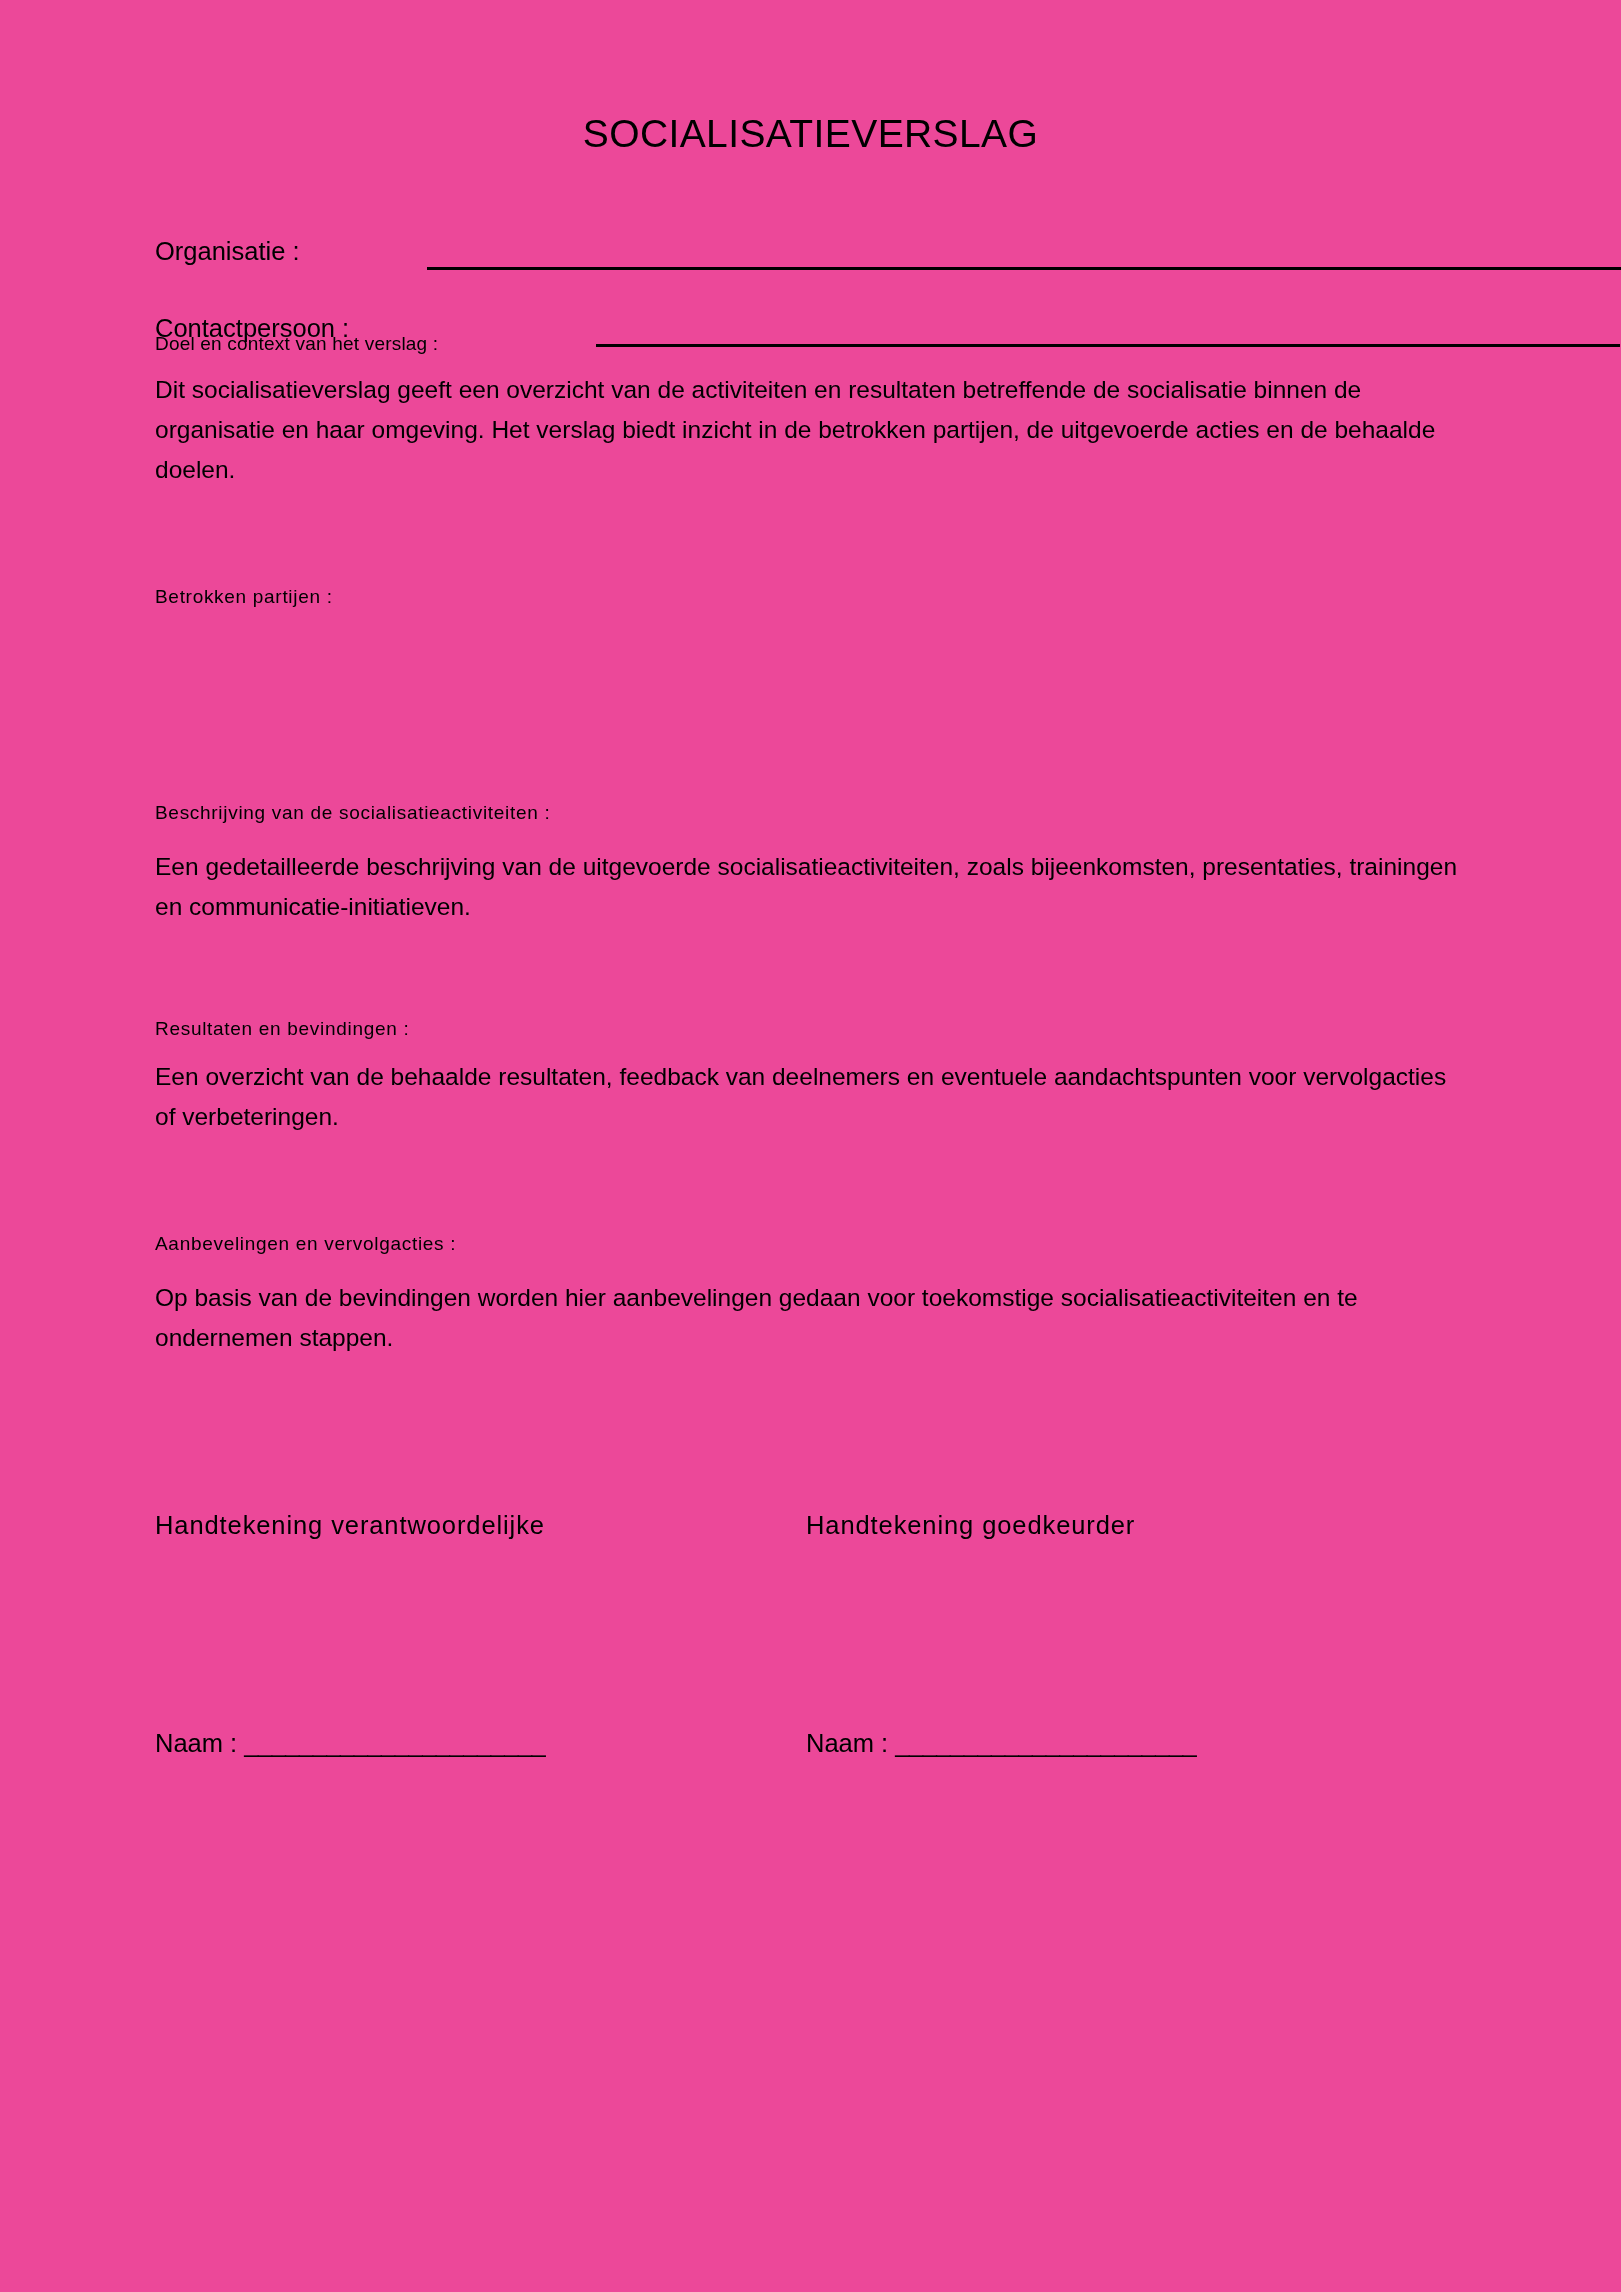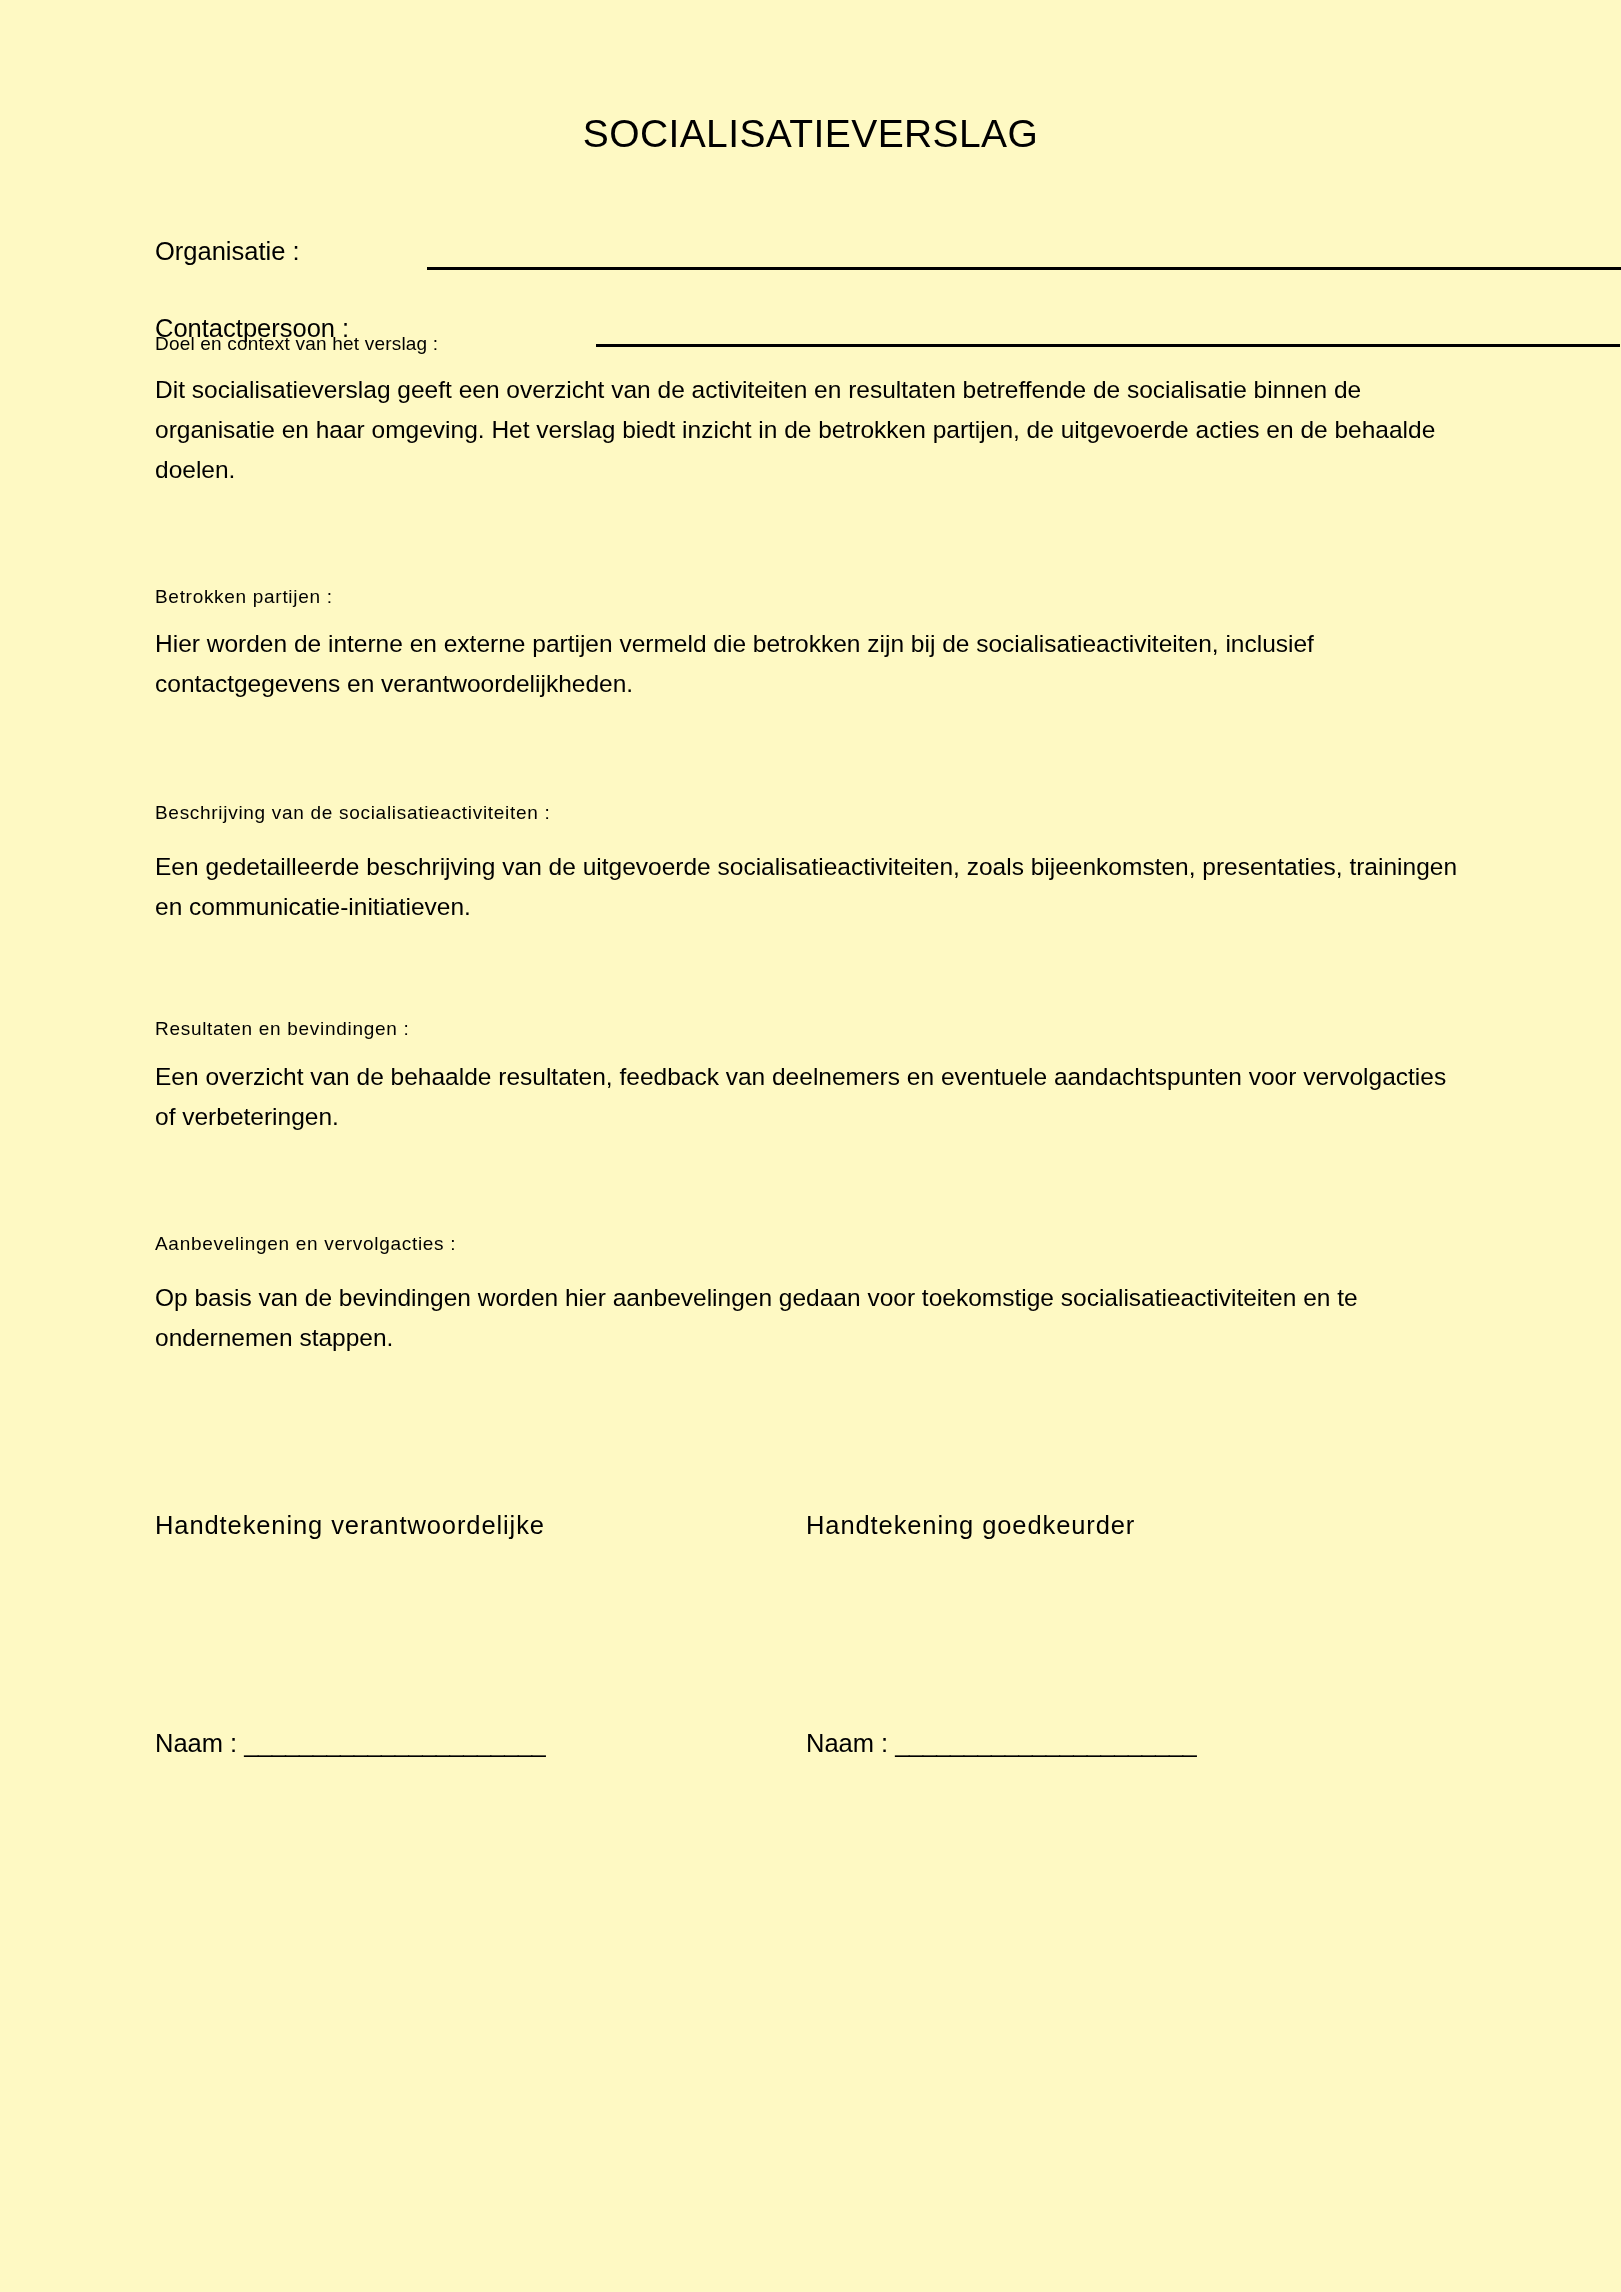--- a/index.html
+++ b/index.html
@@ -15,21 +15,21 @@
     color: #000000;
     overflow: hidden;
   }
 
   .page {
     position: absolute;
     left: 0;
     top: 0;
     width: 1621px;
     height: 2293px;
-    background: #fef9c3;
+    background: #ec4899;
   }
 
   
   .doc-title {
     position: absolute;
     left: 0;
     top: 110px;
     width: 1621px;
     text-align: center;
     font-size: 39px;
@@ -171,21 +171,20 @@
     <span class="field-line"></span>
   </div>
 
   <div class="section" id="section-doel">
     <div class="section-heading">Doel en context van het verslag :</div>
     <p class="section-body">Dit socialisatieverslag geeft een overzicht van de activiteiten en resultaten betreffende de socialisatie binnen de organisatie en haar omgeving. Het verslag biedt inzicht in de betrokken partijen, de uitgevoerde acties en de behaalde doelen.</p>
   </div>
 
   <div class="section" id="section-betrokken">
     <div class="section-heading">Betrokken partijen :</div>
-    <p class="section-body">Hier worden de interne en externe partijen vermeld die betrokken zijn bij de socialisatieactiviteiten, inclusief contactgegevens en verantwoordelijkheden.</p>
   </div>
 
   <div class="section" id="section-beschrijving">
     <div class="section-heading">Beschrijving van de socialisatieactiviteiten :</div>
     <p class="section-body">Een gedetailleerde beschrijving van de uitgevoerde socialisatieactiviteiten, zoals bijeenkomsten, presentaties, trainingen en communicatie-initiatieven.</p>
   </div>
 
   <div class="section" id="section-resultaten">
     <div class="section-heading">Resultaten en bevindingen :</div>
     <p class="section-body">Een overzicht van de behaalde resultaten, feedback van deelnemers en eventuele aandachtspunten voor vervolgacties of verbeteringen.</p>

